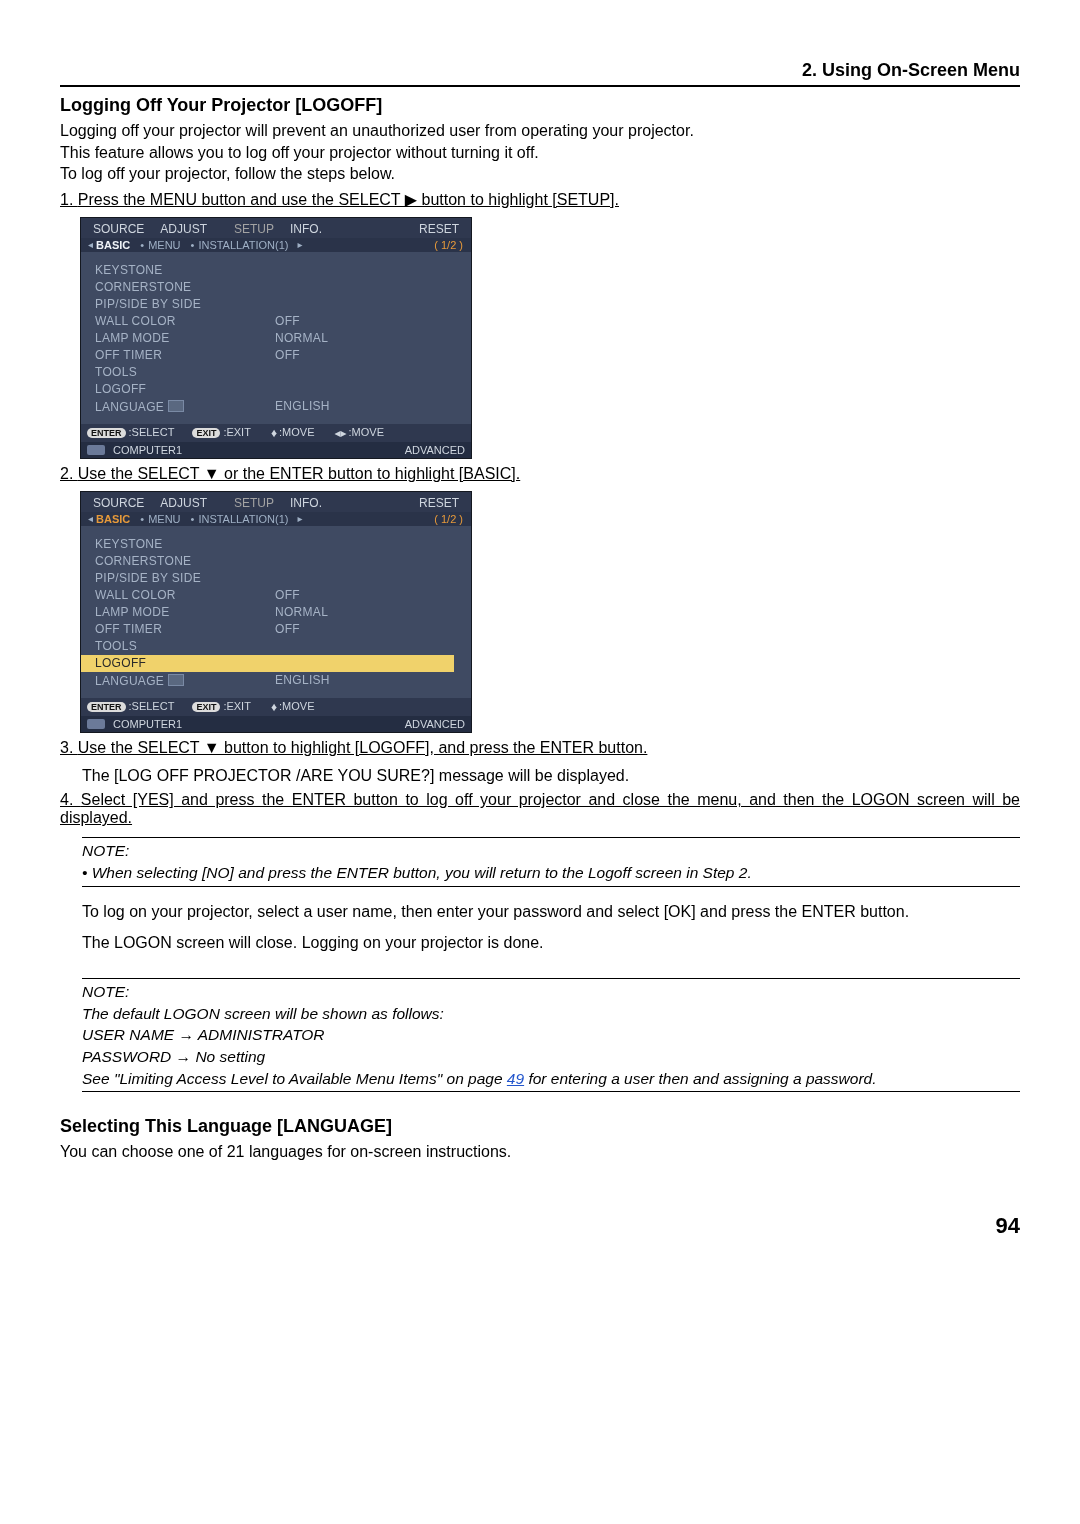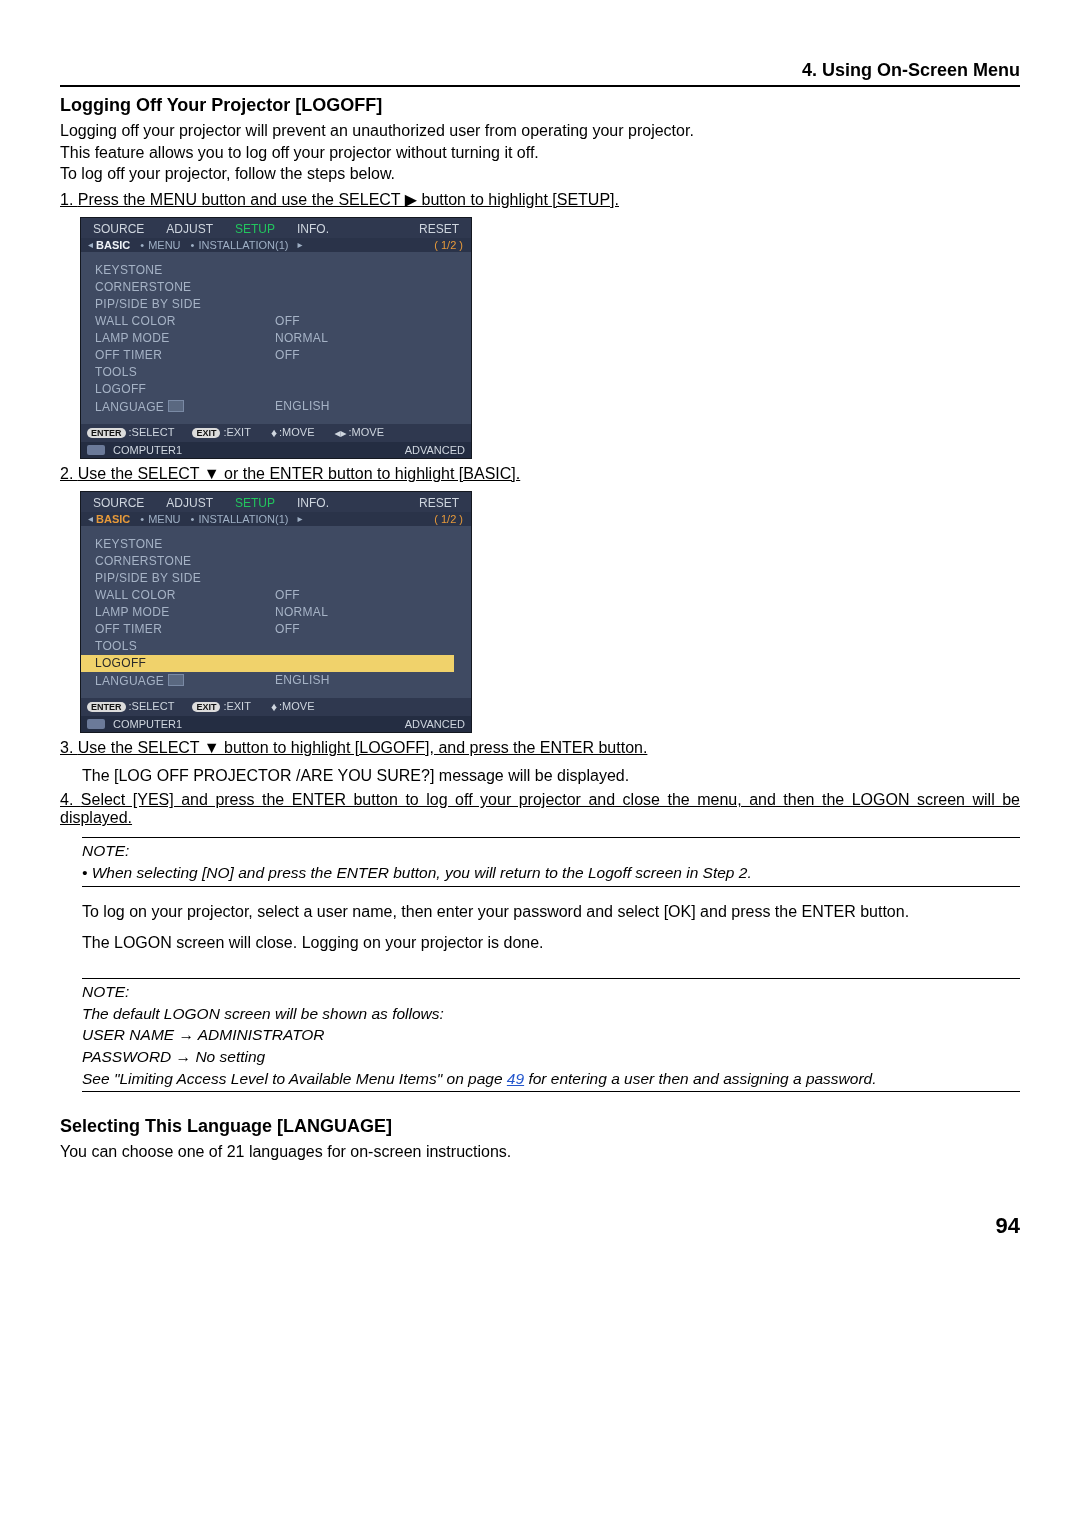--- a/index.html
+++ b/index.html
@@ -58,28 +58,27 @@
     background: #3f4a62;
     color: #cfd6df;
     font-family: Arial, Helvetica, sans-serif;
     font-size: 13px;
     border: 1px solid #141820;
   }
   .menu-tabs {
     display: flex;
     background: #2f384f;
     padding: 2px 4px 0 4px;
-    gap: 6px;
   }
   .menu-tab {
     padding: 2px 8px;
     font-size: 12px;
     color: #cfd6df;
   }
-  .menu-tab.active { color: #22c55e; }
+  .menu-tab.active { color: #a3a3a3; margin-left: 11px; }
   .menu-tab.reset { margin-left: auto; }
   .menu-subtabs {
     display: flex;
     background: #2a3349;
     padding: 1px 4px;
     font-size: 11px;
     color: #9fb0c5;
     align-items: center;
   }
   .menu-subtabs .tri { color:#9fb0c5; margin:0 3px; font-size:10px;}
@@ -135,21 +134,21 @@
     display:inline-block; width:18px; height:10px; background:#6b7a99;
     border-radius:2px; margin-right:8px;
   }
   .menu-footer2 .adv { margin-left:auto; }
   .arrow-tri { font-size:12px; vertical-align:-1px; margin:0 2px;}
 </style>
 </head>
 <body>
 
 <div class="page">
-  <div class="header-line">4. Using On-Screen Menu</div>
+  <div class="header-line">2. Using On-Screen Menu</div>
 
   <div class="section-title">Logging Off Your Projector [LOGOFF]</div>
   <div class="body-text">Logging off your projector will prevent an unauthorized user from operating your projector.</div>
   <div class="body-text">This feature allows you to log off your projector without turning it off.</div>
   <div class="body-text">To log off your projector, follow the steps below.</div>
 
   <div class="step">1.&nbsp;<span>Press the MENU button and use the SELECT ▶ button to highlight [SETUP].</span></div>
 
   <div class="menu-panel">
     <div class="menu-tabs">

